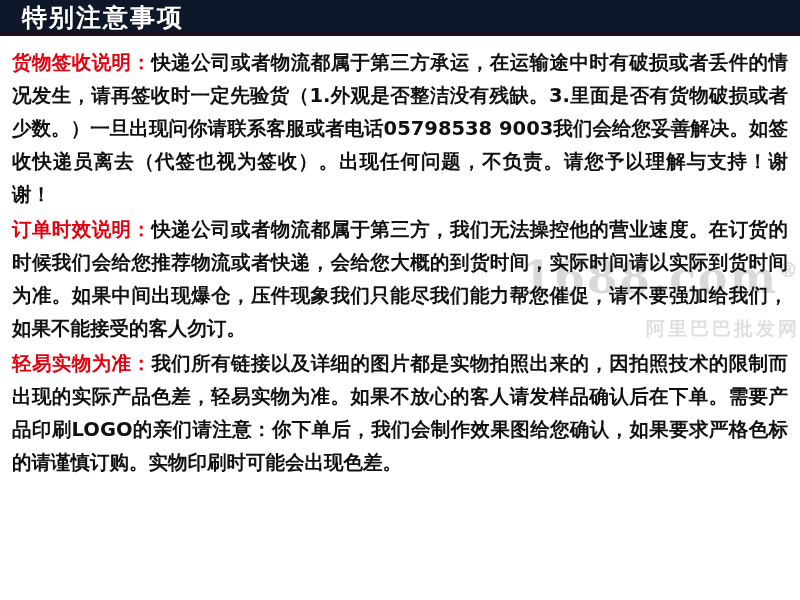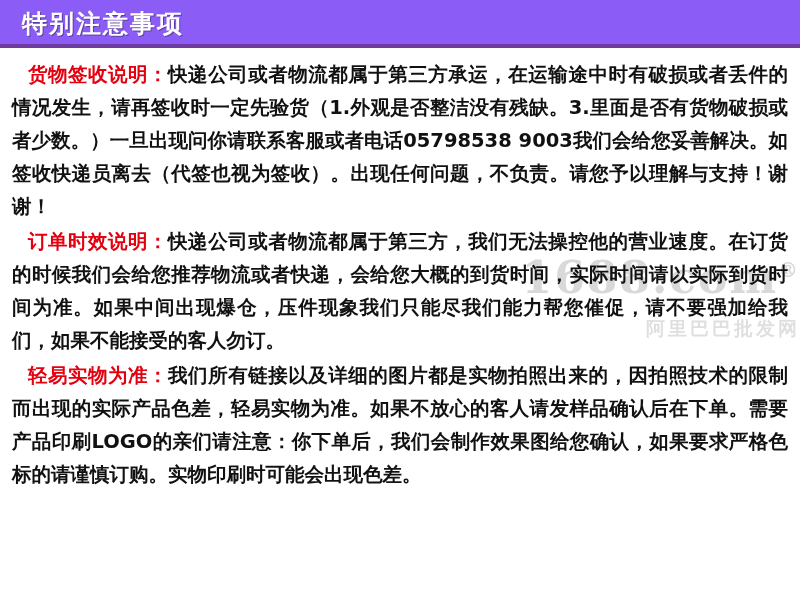--- a/index.html
+++ b/index.html
@@ -19,22 +19,22 @@
     width: 800px;
     height: 600px;
     position: relative;
     box-sizing: border-box;
     background: #ffffff;
   }
 
   
   .banner {
     position: relative;
-    height: 48px;
-    background: #8b5cf6;
+    height: 36px;
+    background: #0f172a;
     display: flex;
     align-items: center;
     box-sizing: border-box;
   }
   .banner::after {
     content: "";
     position: absolute;
     left: 0;
     right: 0;
     bottom: 0;
@@ -65,21 +65,20 @@
     line-height: 33px;
     color: #111111;
     font-weight: bold;
     text-align: justify;
     margin: 0 0 2px 0;
     letter-spacing: 0px;
   }
   .para .lead {
     color: #e3000f;
     font-weight: bold;
-    margin-left: 16px;
   }
   .para .lead-colon {
     color: #e3000f;
     font-weight: bold;
   }
 
   
   .watermark {
     position: absolute;
     left: 0;

